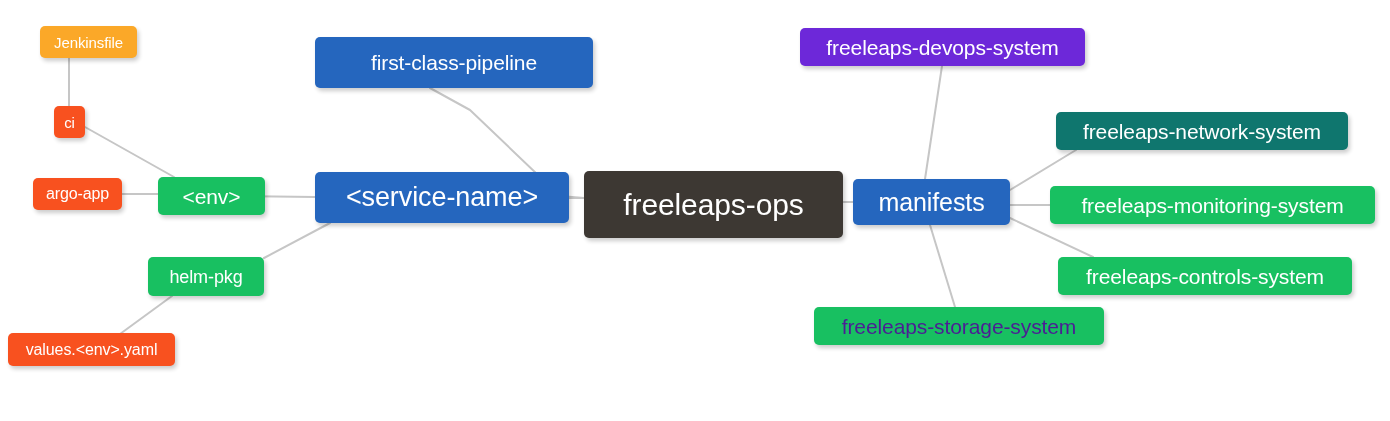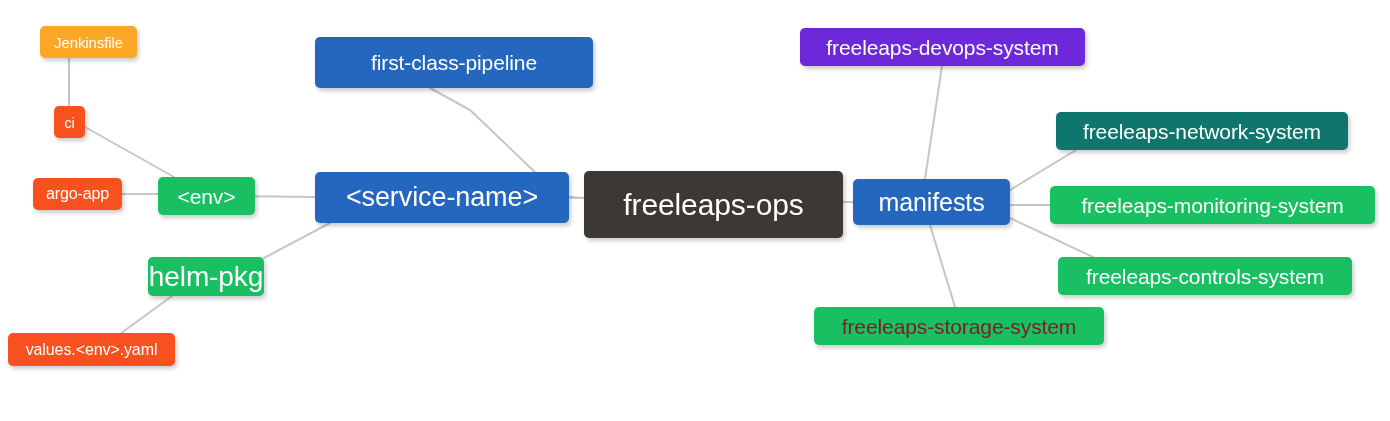--- a/index.html
+++ b/index.html
@@ -64,24 +64,24 @@
       </div>
       <div class="node" style="left: 315px; top: 37px; width: 278px; height: 51px; background: rgb(37, 102, 190); font-size: 21px; color: rgb(255, 255, 255);">
         <span>first-class-pipeline</span>
       </div>
       <div class="node" style="left: 315px; top: 172px; width: 254px; height: 51px; background: rgb(37, 102, 190); font-size: 27px; color: rgb(255, 255, 255);">
         <span>&lt;service-name&gt;</span>
       </div>
       <div class="node" style="left: 853px; top: 179px; width: 157px; height: 46px; background: rgb(37, 102, 190); font-size: 25px; color: rgb(255, 255, 255);">
         <span>manifests</span>
       </div>
-      <div class="node" style="left: 158px; top: 177px; width: 97px; height: 38px; background: rgb(24, 192, 97); font-size: 21px; color: rgb(255, 255, 255);">
+      <div class="node" style="left: 158px; top: 177px; width: 107px; height: 38px; background: rgb(24, 192, 97); font-size: 21px; color: rgb(255, 255, 255);">
         <span>&lt;env&gt;</span>
       </div>
-      <div class="node" style="left: 148px; top: 257px; width: 116px; height: 39px; background: rgb(24, 192, 97); font-size: 28px; color: rgb(255, 255, 255);">
+      <div class="node" style="left: 148px; top: 257px; width: 116px; height: 39px; background: rgb(24, 192, 97); font-size: 18px; color: rgb(255, 255, 255);">
         <span>helm-pkg</span>
       </div>
       <div class="node" style="left: 20px; top: 26px; width: 97px; height: 32px; background: rgb(251, 168, 40); font-size: 15px; color: rgb(255, 255, 255); margin-left: 20px;">
         <span>Jenkinsfile</span>
       </div>
       <div class="node" style="left: 54px; top: 106px; width: 31px; height: 32px; background: rgb(248, 81, 31); font-size: 15px; color: rgb(255, 255, 255);">
         <span>ci</span>
       </div>
       <div class="node" style="left: 33px; top: 178px; width: 89px; height: 32px; background: rgb(248, 81, 31); font-size: 16px; color: rgb(255, 255, 255);">
         <span>argo-app</span>
@@ -94,17 +94,17 @@
       </div>
       <div class="node" style="left: 1056px; top: 112px; width: 292px; height: 38px; background: #0f766e; font-size: 21px; color: rgb(255, 255, 255);">
         <span>freeleaps-network-system</span>
       </div>
       <div class="node" style="left: 1050px; top: 186px; width: 325px; height: 38px; background: rgb(24, 192, 97); font-size: 21px; color: rgb(255, 255, 255);">
         <span>freeleaps-monitoring-system</span>
       </div>
       <div class="node" style="left: 1058px; top: 257px; width: 294px; height: 38px; background: rgb(24, 192, 97); font-size: 21px; color: rgb(255, 255, 255); text-align: center;">
         <span>freeleaps-controls-system</span>
       </div>
-      <div class="node" style="left: 814px; top: 307px; width: 290px; height: 38px; background: rgb(24, 192, 97); font-size: 21px; color: #7f1d1d;">
+      <div class="node" style="left: 814px; top: 307px; width: 290px; height: 38px; background: rgb(24, 192, 97); font-size: 21px; color: #4c1d95;">
         <span>freeleaps-storage-system</span>
       </div>
     </div>
 </div>
 
 </body></html>

